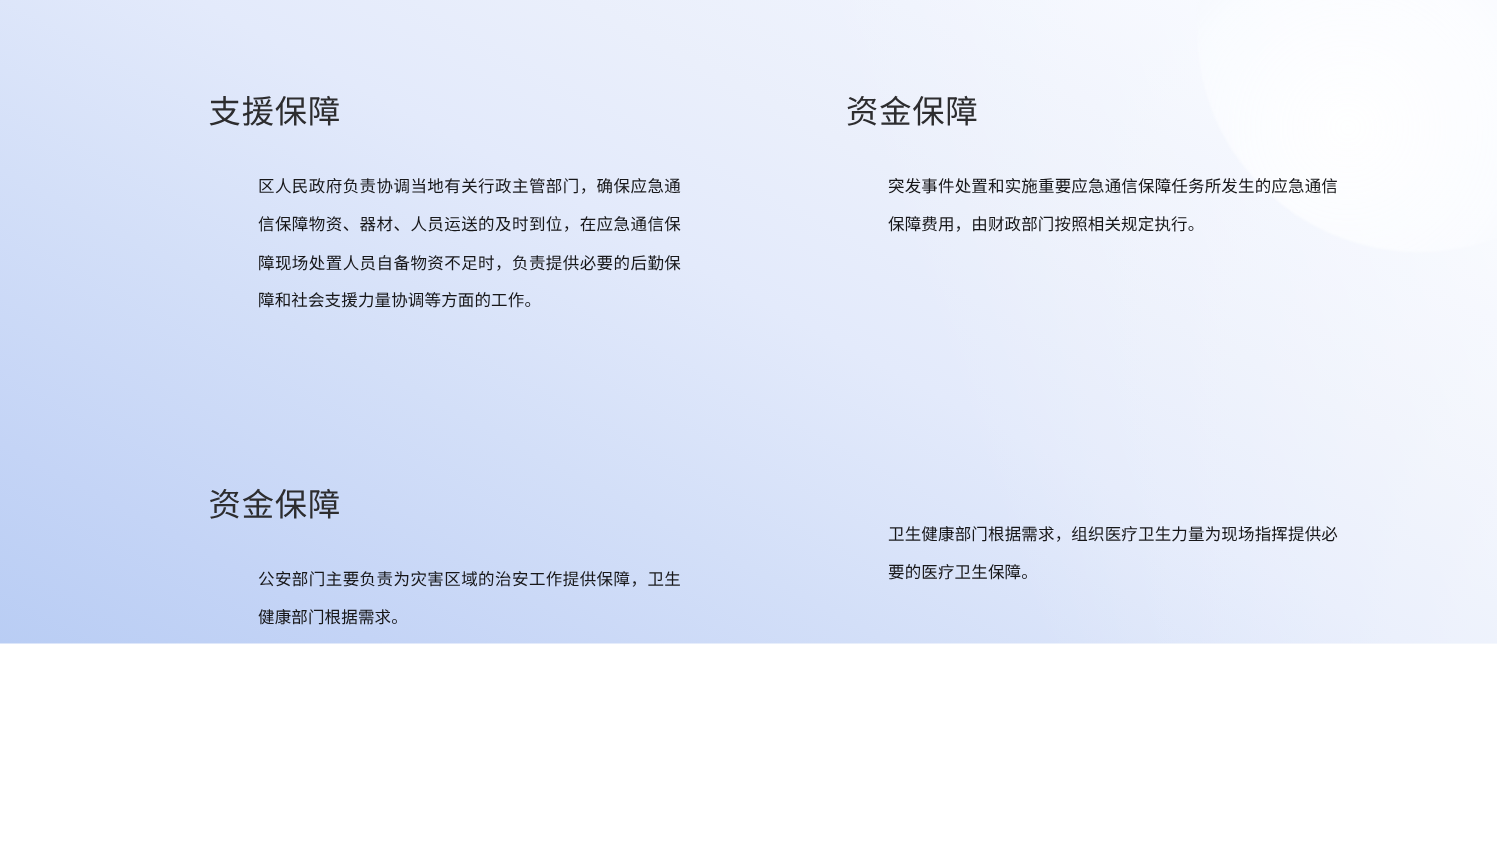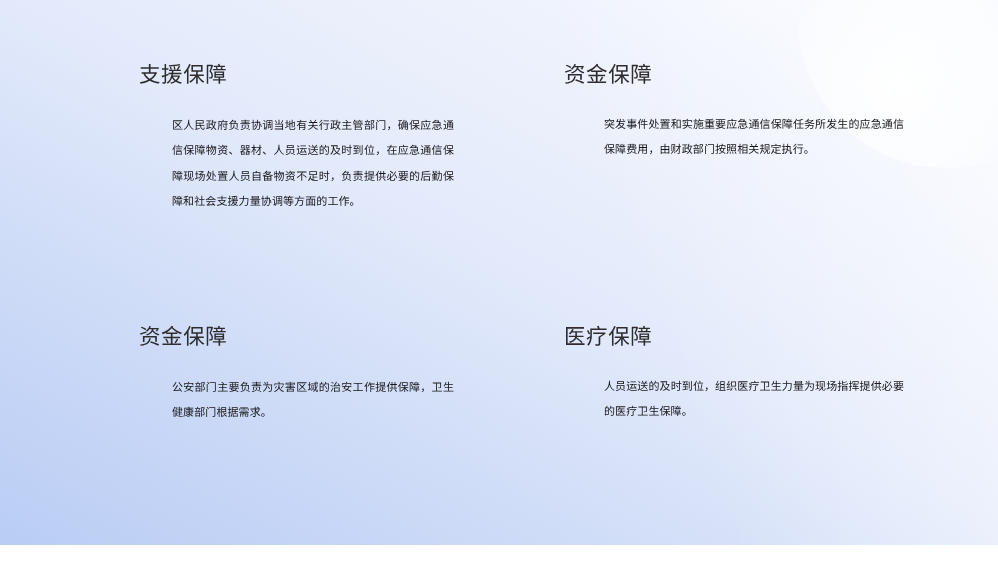--- a/index.html
+++ b/index.html
@@ -11,21 +11,21 @@
     width: 998px;
     height: 561px;
     overflow: hidden;
     font-family: "Liberation Sans", "DejaVu Sans", sans-serif;
     background: #ffffff;
   }
 
   #slide {
     position: relative;
     width: 998px;
-    height: 545px;
+    height: 429px;
     overflow: hidden;
     
     background:
       linear-gradient(28deg,
         #b9cdf4 0%,
         #c4d4f6 14%,
         #d3dff8 33%,
         #e3eafb 52%,
         #eaeffb 66%,
         #eff3fd 78%,
@@ -93,22 +93,21 @@
     font-size: 11px;
     line-height: 25.4px;
     color: #171719;
     letter-spacing: 0.1px;
     text-align: justify;
     text-justify: inter-ideograph;
   }
 
   .col-right .section-body {
     width: 300px;
-    margin-left: 40px;
-    font-family: Liberation Mono, monospace;
+    margin-left: 28px;
   }
 
   .row-bottom .section-heading {
     
   }
 </style>
 </head>
 <body>
 
 <div id="slide">
@@ -127,18 +126,17 @@
       <h2 class="section-heading">资金保障</h2>
       <p class="section-body">突发事件处置和实施重要应急通信保障任务所发生的应急通信保障费用，由财政部门按照相关规定执行。</p>
     </div>
 
     <div class="section col-left row-bottom">
       <h2 class="section-heading">资金保障</h2>
       <p class="section-body">公安部门主要负责为灾害区域的治安工作提供保障，卫生健康部门根据需求。</p>
     </div>
 
     <div class="section col-right row-bottom">
-      <h2 class="section-heading">医疗保障</h2>
-      <p class="section-body">人员运送的及时到位，组织医疗卫生力量为现场指挥提供必要的医疗卫生保障。</p>
+      <p class="section-body">卫生健康部门根据需求，组织医疗卫生力量为现场指挥提供必要的医疗卫生保障。</p>
     </div>
 
   </div>
 </div>
 
 </body></html>

